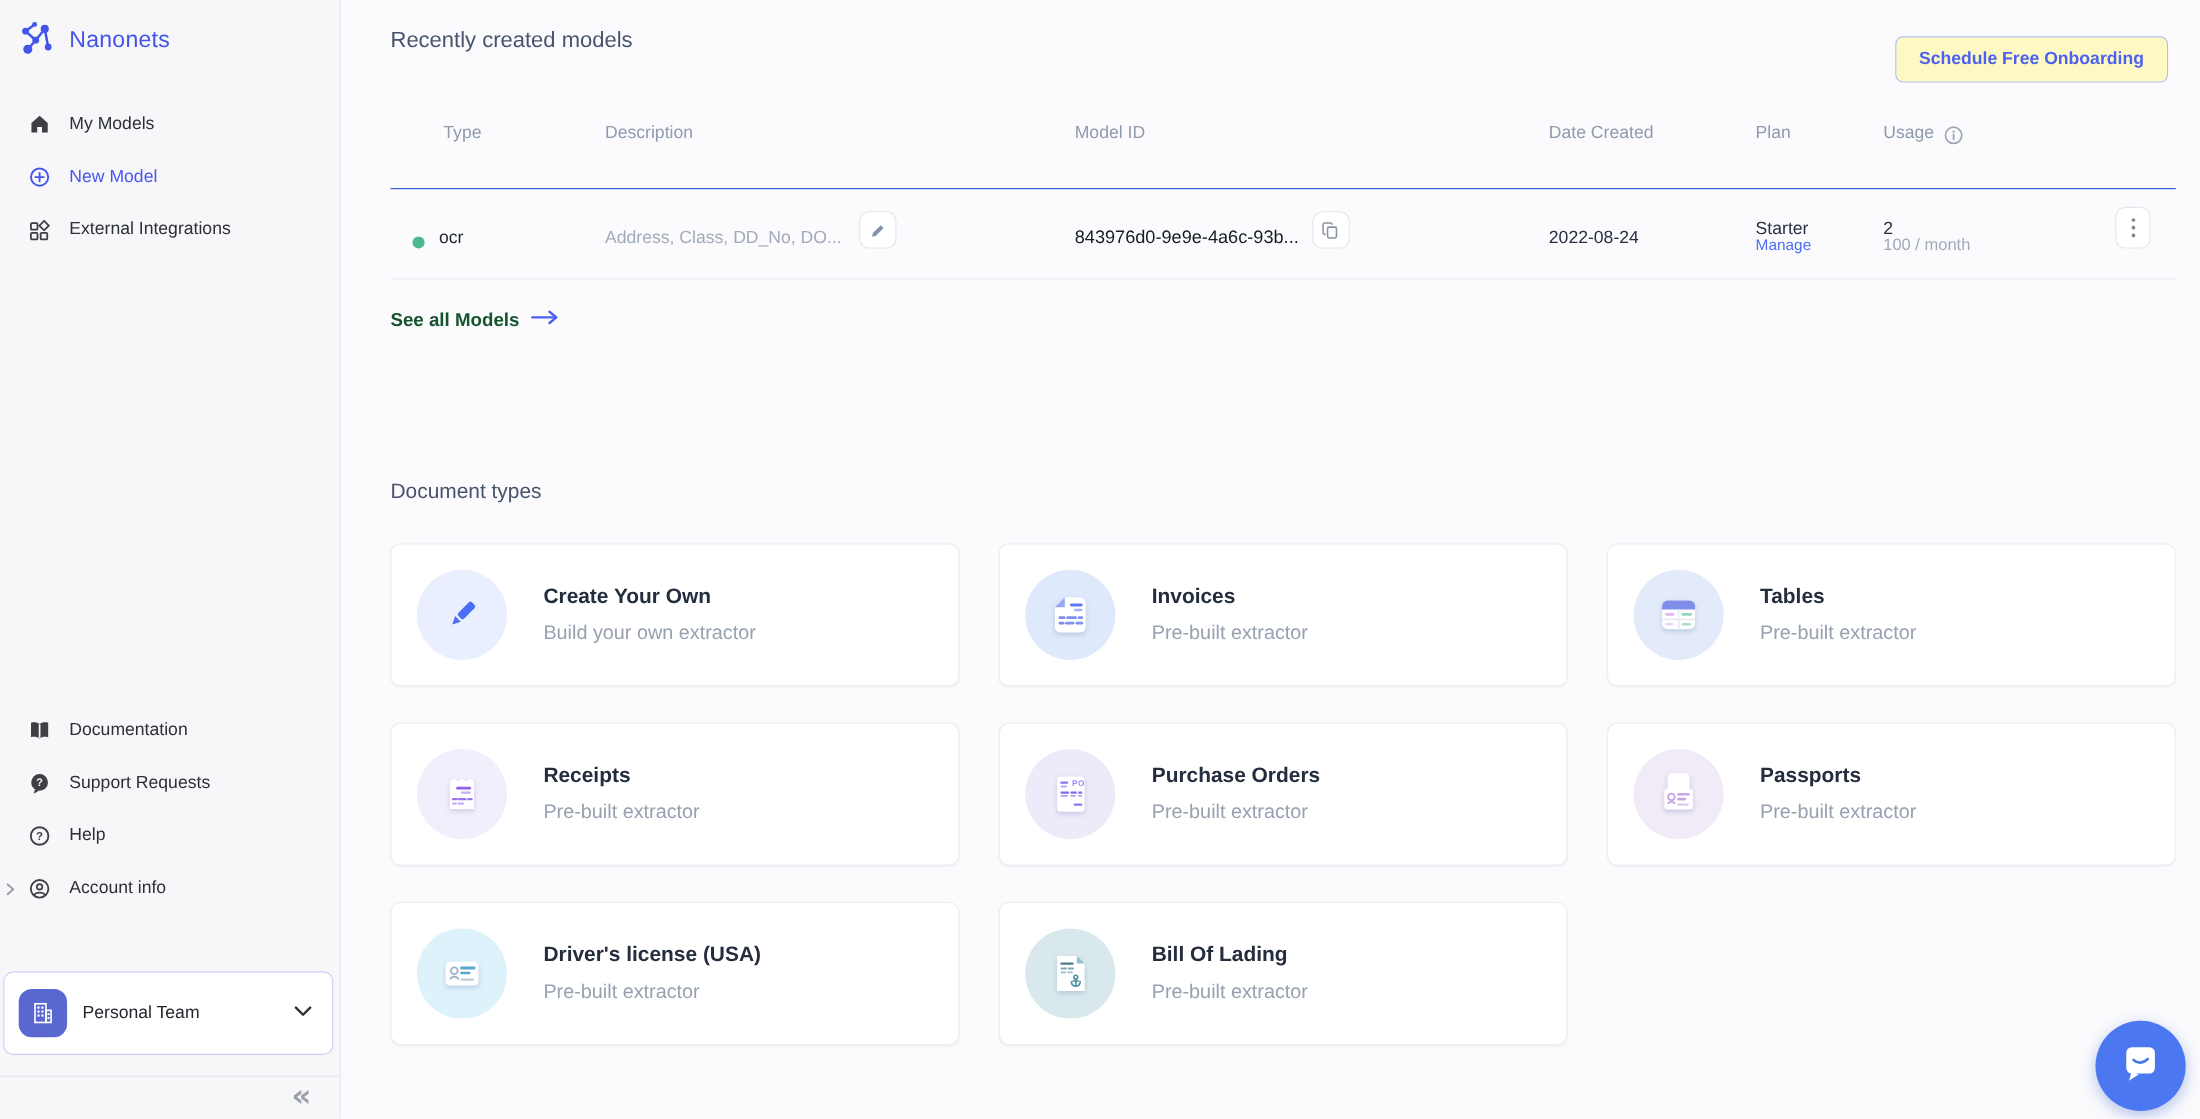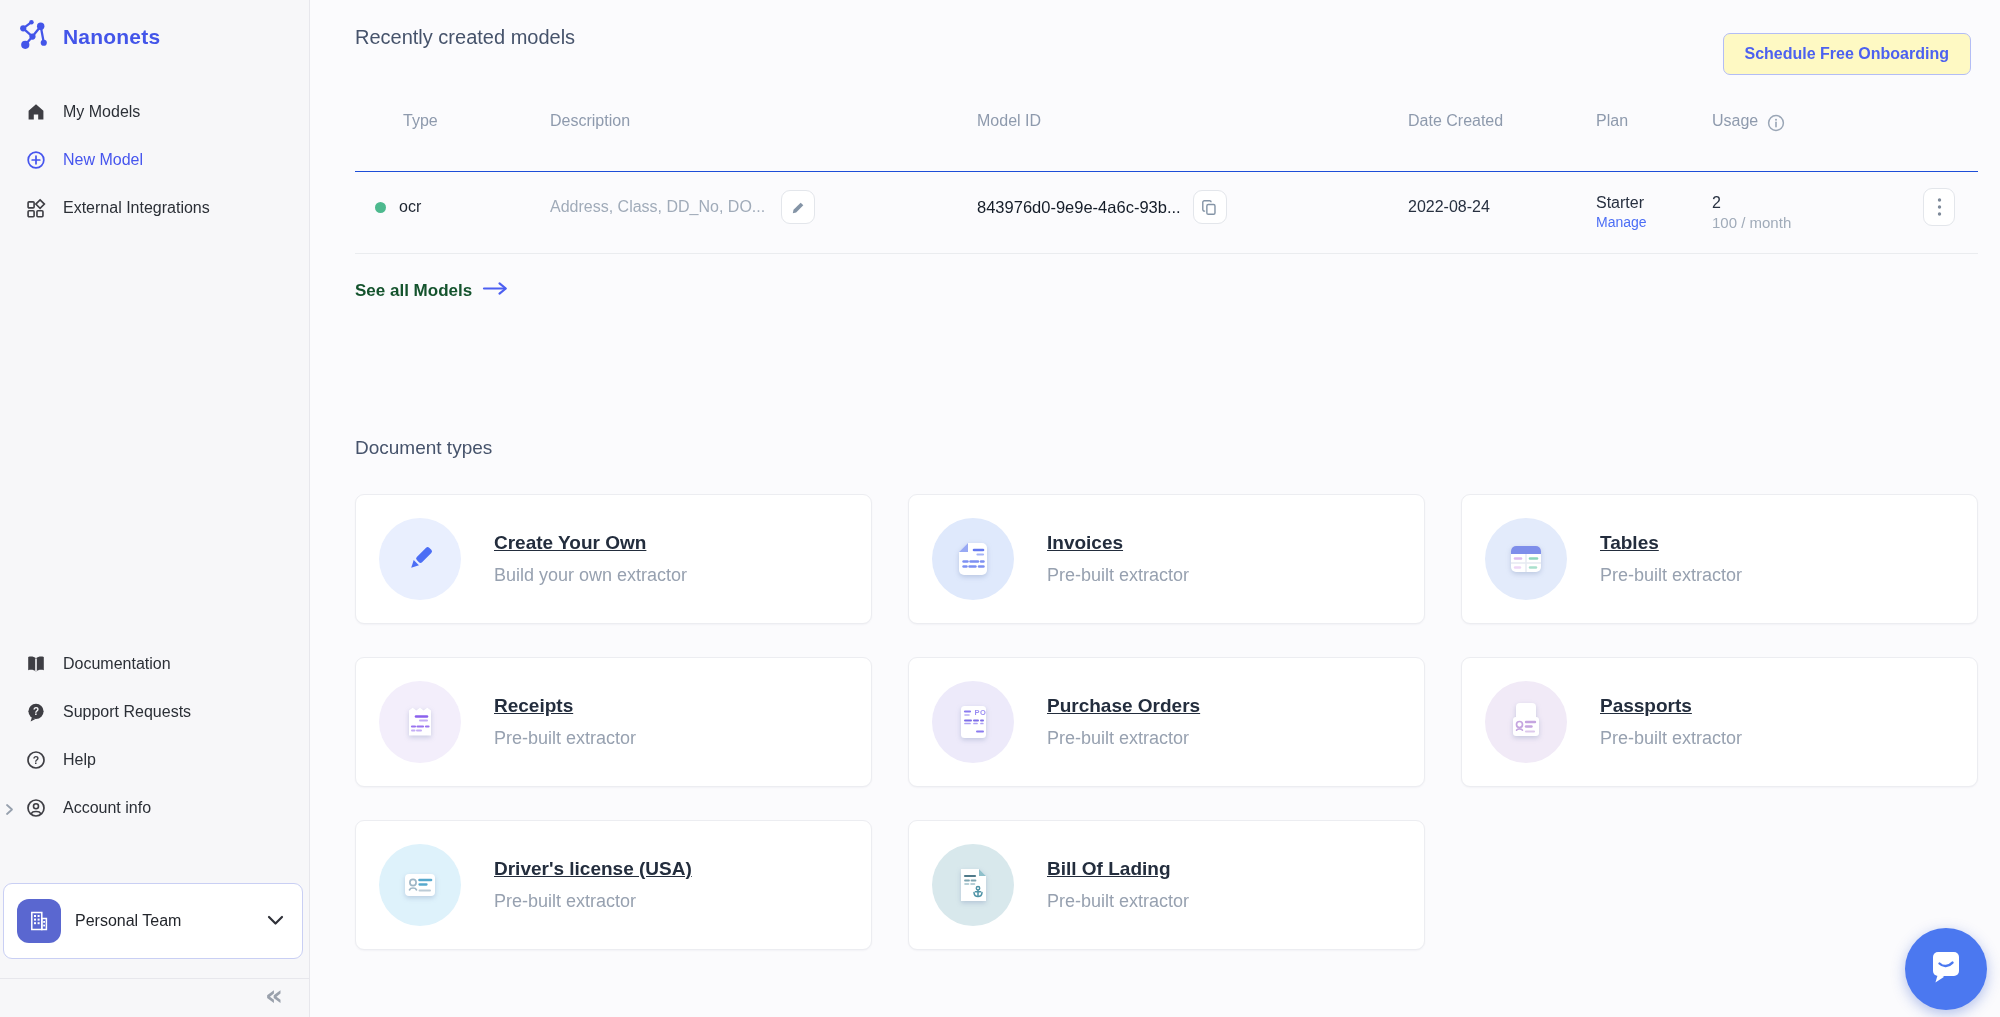--- a/index.html
+++ b/index.html
@@ -5,21 +5,21 @@
 <style>
   * { margin:0; padding:0; box-sizing:border-box; }
   html,body { width:2000px; height:1017px; overflow:hidden; }
   body { font-family:"Liberation Sans", sans-serif; background:#fbfbfd; color:#1f2733; }
   .app { position:relative; width:2000px; height:1017px; }
 
   
   .sidebar { position:absolute; left:0; top:0; width:310px; height:1017px;
              background:#f7f7f9; border-right:1px solid #e7e7ec; }
   .logo-row { display:flex; align-items:center; gap:11px; padding:16px 0 0 15px; cursor:pointer; }
-  .logo-row .brand { font-size:21px; font-weight:bold; color:#4355e9; letter-spacing:.2px; }
+  .logo-row .brand { font-size:21px; font-weight:normal; color:#4355e9; letter-spacing:.2px; }
   .nav { margin-top:31px; }
   .nav-item { position:relative; height:48px; display:flex; align-items:center; gap:17px;
               padding-left:26px; font-size:16px; color:#2b2f36; cursor:pointer; }
   .nav-item .ic { width:20px; height:22px; display:flex; align-items:center; justify-content:center; }
   .nav-item.active { color:#4655ee; }
   .nav-secondary { position:absolute; top:640px; left:0; right:0; }
   .notif-dot { position:absolute; left:13px; top:4px; width:15px; height:15px;
                border-radius:50%; background:#d7d7db; }
   .acct-chevron { position:absolute; left:5px; top:18px; }
 
@@ -47,21 +47,21 @@
                     font-family:"Liberation Sans", sans-serif; }
 
   .grid-cols { display:grid; grid-template-columns:195px 427px 431px 188px 116px 193px 1fr; }
   .thead { position:absolute; top:108px; left:44px; right:22px; height:64px;
            border-bottom:1px solid #1d4ed8; font-size:16px; color:#8e9aad; }
   .thead > div { display:flex; align-items:flex-start; padding-top:4px; gap:9px; }
   .th-type { padding-left:48px; }
   .trow { position:absolute; top:172px; left:44px; right:22px; height:82px;
           border-bottom:1px solid #eaecef; cursor:pointer; }
   .cell { padding-top:16px; }
-  .line1 { height:38px; display:flex; align-items:center; gap:13px; }
+  .line1 { height:38px; display:flex; align-items:flex-end; gap:13px; }
   .line2 { margin-top:-4px; font-size:14px; }
   .status-dot { width:11px; height:11px; border-radius:50%; background:#4db98e; margin-left:20px; }
   .type-txt { font-size:16px; color:#1c2430; }
   .desc-txt { font-size:16px; color:#a0abb9; }
   .chip-btn { width:34px; height:34px; background:#fff; border:1px solid #e3e6eb;
               border-radius:9px; display:flex; align-items:center; justify-content:center;
               cursor:pointer; flex:0 0 34px; }
   .model-txt { font-size:16.5px; font-weight:500; color:#141c28; }
   .date-txt, .plan-txt, .usage-txt { font-size:16px; color:#273040; }
   .manage-link { color:#4c6ef5; cursor:pointer; }
@@ -73,21 +73,21 @@
   .see-all { position:absolute; top:281px; left:44px; display:flex; align-items:center; gap:10px;
              color:#14532d; font-size:17px; font-weight:bold; cursor:pointer; text-decoration:none; }
 
   .cards { position:absolute; top:494px; left:44px; right:22px;
            display:grid; grid-template-columns:repeat(3,1fr); gap:33px 36px; }
   .card { height:130px; background:#fff; border:1px solid #ecedf1; border-radius:9px;
           box-shadow:0 1px 2px rgba(25,35,65,.04); display:flex; align-items:center;
           gap:33px; padding-left:23px; cursor:pointer; }
   .card-circle { width:82px; height:82px; border-radius:50%; flex:0 0 82px;
                  display:flex; align-items:center; justify-content:center; }
-  .card-title { font-size:19px; font-weight:bold; color:#232d3d; margin-bottom:11px;text-decoration:underline; }
+  .card-title { font-size:19px; font-weight:bold; color:#232d3d; margin-bottom:11px; }
   .card-sub { font-size:18px; color:#97a1b0; }
   .doc-shadow { filter:drop-shadow(0 2px 2.5px rgba(90,110,160,.28)); }
 
   .chat-fab { position:absolute; right:13px; bottom:7px; width:82px; height:82px;
               border-radius:50%; background:#4b78f0; border:none; cursor:pointer;
               display:flex; align-items:center; justify-content:center;
               box-shadow:0 4px 14px rgba(40,80,200,.35); }
 </style>
 </head>
 <body>

